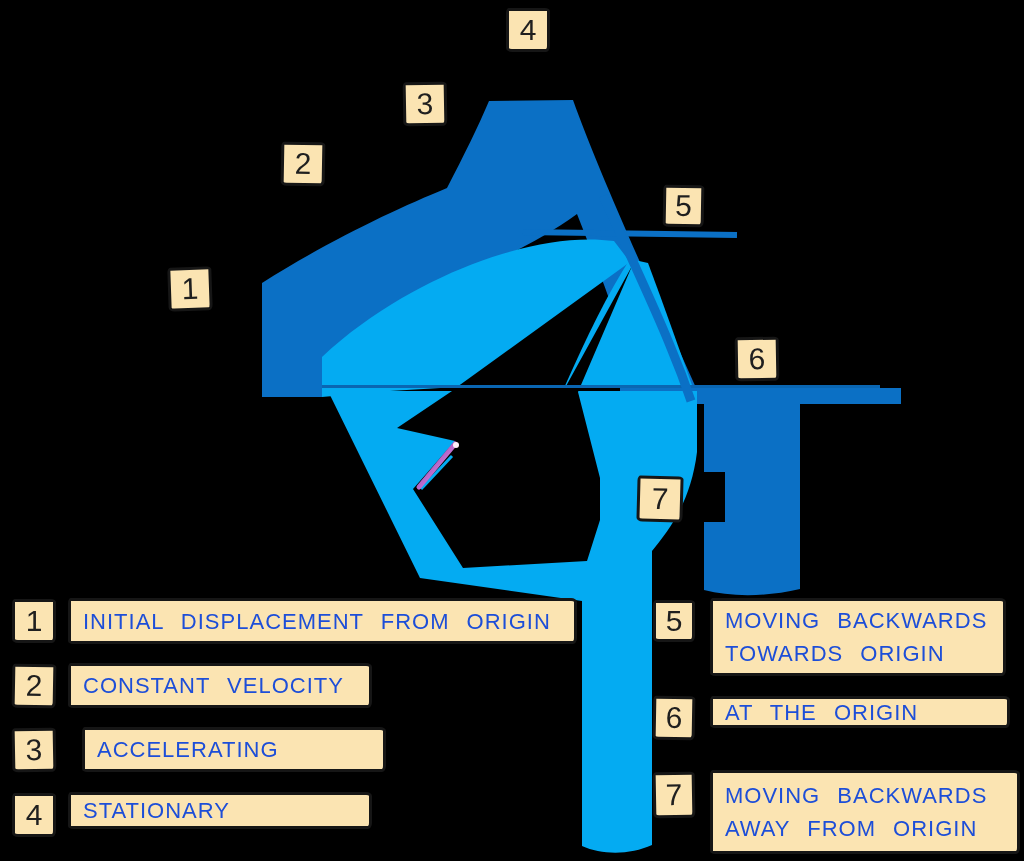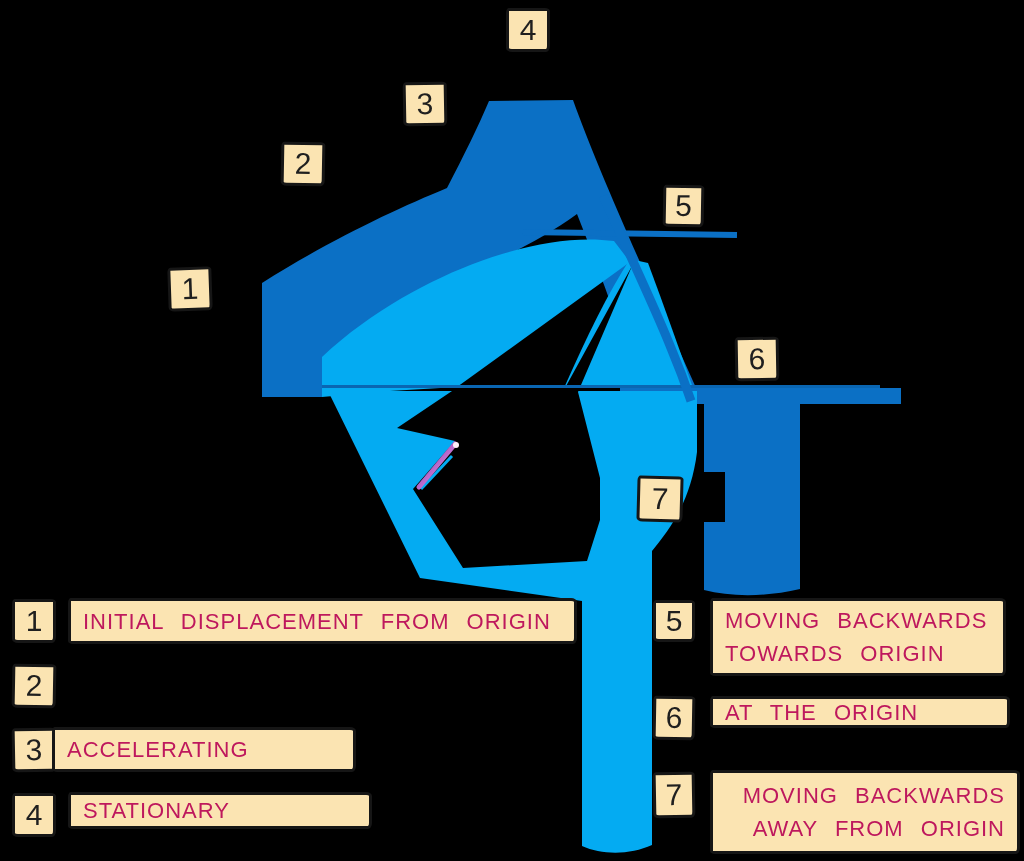--- a/index.html
+++ b/index.html
@@ -7,21 +7,21 @@
          font-family:"Liberation Sans","DejaVu Sans",sans-serif;}
   .stage svg{position:absolute;left:0;top:0;}
   .tag{position:absolute;width:44px;height:44px;box-sizing:border-box;
        background:#fbe4b2;border:3px solid #161616;
        border-radius:3px 5px 4px 6px / 5px 3px 6px 4px;
        display:flex;align-items:center;justify-content:center;
        font-size:30px;color:#1f1f1f;}
   .lbl{position:absolute;box-sizing:border-box;background:#fbe4b2;border:3px solid #161616;
        border-radius:3px 6px 4px 5px / 5px 4px 6px 3px;
        display:flex;align-items:center;padding:4px 12px;
-       font-size:22px;letter-spacing:1px;word-spacing:10px;color:#be185d;line-height:33px;}
+       font-size:22px;letter-spacing:1px;word-spacing:10px;color:#1d4ed8;line-height:33px;}
   .lbl.single{white-space:nowrap;}
 </style>
 </head>
 <body>
 
 <div class="stage">
 
   <svg width="1024" height="861" viewBox="0 0 1024 861">
     <defs>
       <linearGradient id="pg" x1="0" y1="0" x2="1" y2="1">
@@ -72,29 +72,30 @@
   <div class="tag" style="left:403px;top:82px;transform:rotate(-1deg);">3</div>
   <div class="tag" style="left:506px;top:8px;">4</div>
   <div class="tag" style="left:663px;top:185px;width:41px;height:42px;transform:rotate(1deg);">5</div>
   <div class="tag" style="left:735px;top:337px;transform:rotate(-1deg);">6</div>
   <div class="tag" style="left:637px;top:476px;width:46px;height:46px;transform:rotate(1.5deg);">7</div>
 
   <div class="tag" style="left:12px;top:599px;">1</div>
   <div class="lbl single" style="left:68px;top:598px;width:509px;height:46px;">INITIAL DISPLACEMENT FROM ORIGIN</div>
 
   <div class="tag" style="left:12px;top:664px;transform:rotate(1deg);">2</div>
+  <div class="lbl single" style="left:68px;top:663px;width:304px;height:45px;">CONSTANT VELOCITY</div>
 
   <div class="tag" style="left:12px;top:728px;transform:rotate(-1deg);">3</div>
-  <div class="lbl single" style="left:52px;top:727px;width:304px;height:45px;text-align:center;">ACCELERATING</div>
+  <div class="lbl single" style="left:82px;top:727px;width:304px;height:45px;text-align:center;">ACCELERATING</div>
 
   <div class="tag" style="left:12px;top:793px;">4</div>
   <div class="lbl single" style="left:68px;top:792px;width:304px;height:37px;">STATIONARY</div>
 
   <div class="tag" style="left:653px;top:600px;width:42px;height:42px;">5</div>
   <div class="lbl" style="left:710px;top:598px;width:296px;height:78px;">MOVING BACKWARDS TOWARDS ORIGIN</div>
 
   <div class="tag" style="left:653px;top:696px;width:42px;height:44px;transform:rotate(1deg);">6</div>
   <div class="lbl single" style="left:710px;top:696px;width:300px;height:32px;">AT THE ORIGIN</div>
 
   <div class="tag" style="left:653px;top:772px;width:42px;height:46px;transform:rotate(-1deg);">7</div>
-  <div class="lbl" style="left:710px;top:770px;width:310px;height:84px;text-align:right;">MOVING BACKWARDS AWAY FROM ORIGIN</div>
+  <div class="lbl" style="left:710px;top:770px;width:310px;height:84px;">MOVING BACKWARDS AWAY FROM ORIGIN</div>
 
 </div>
 
 </body></html>

